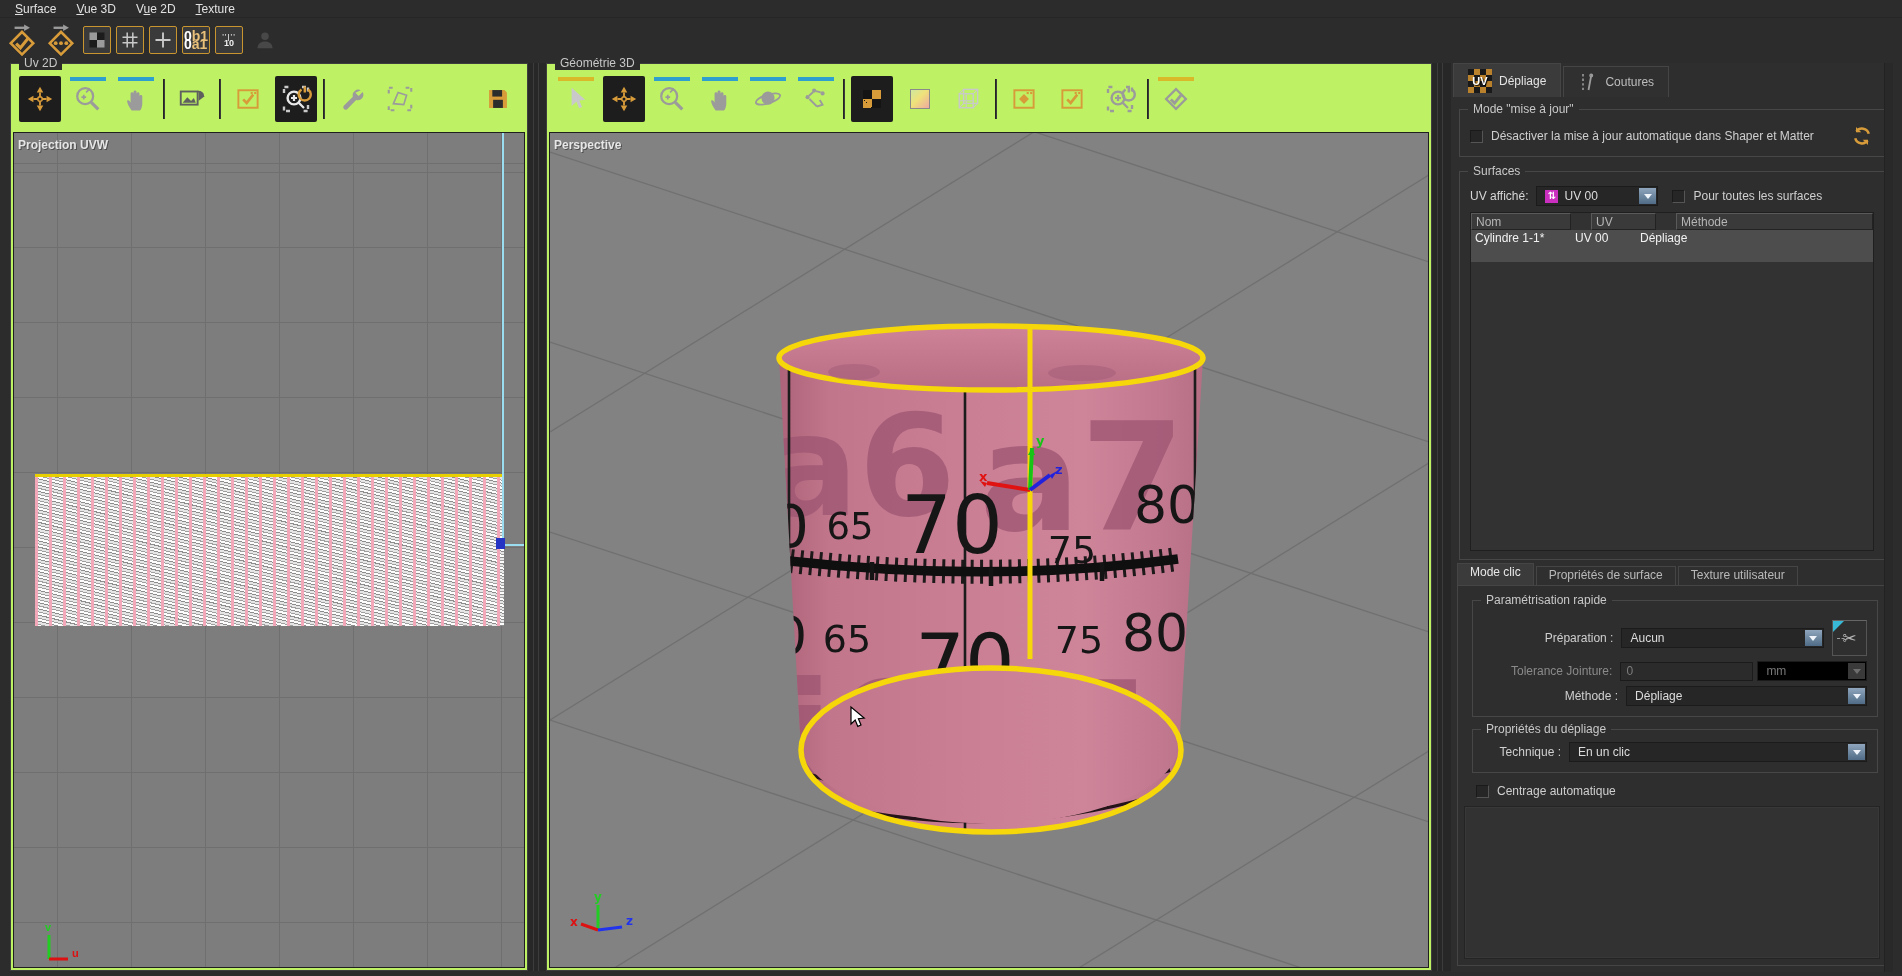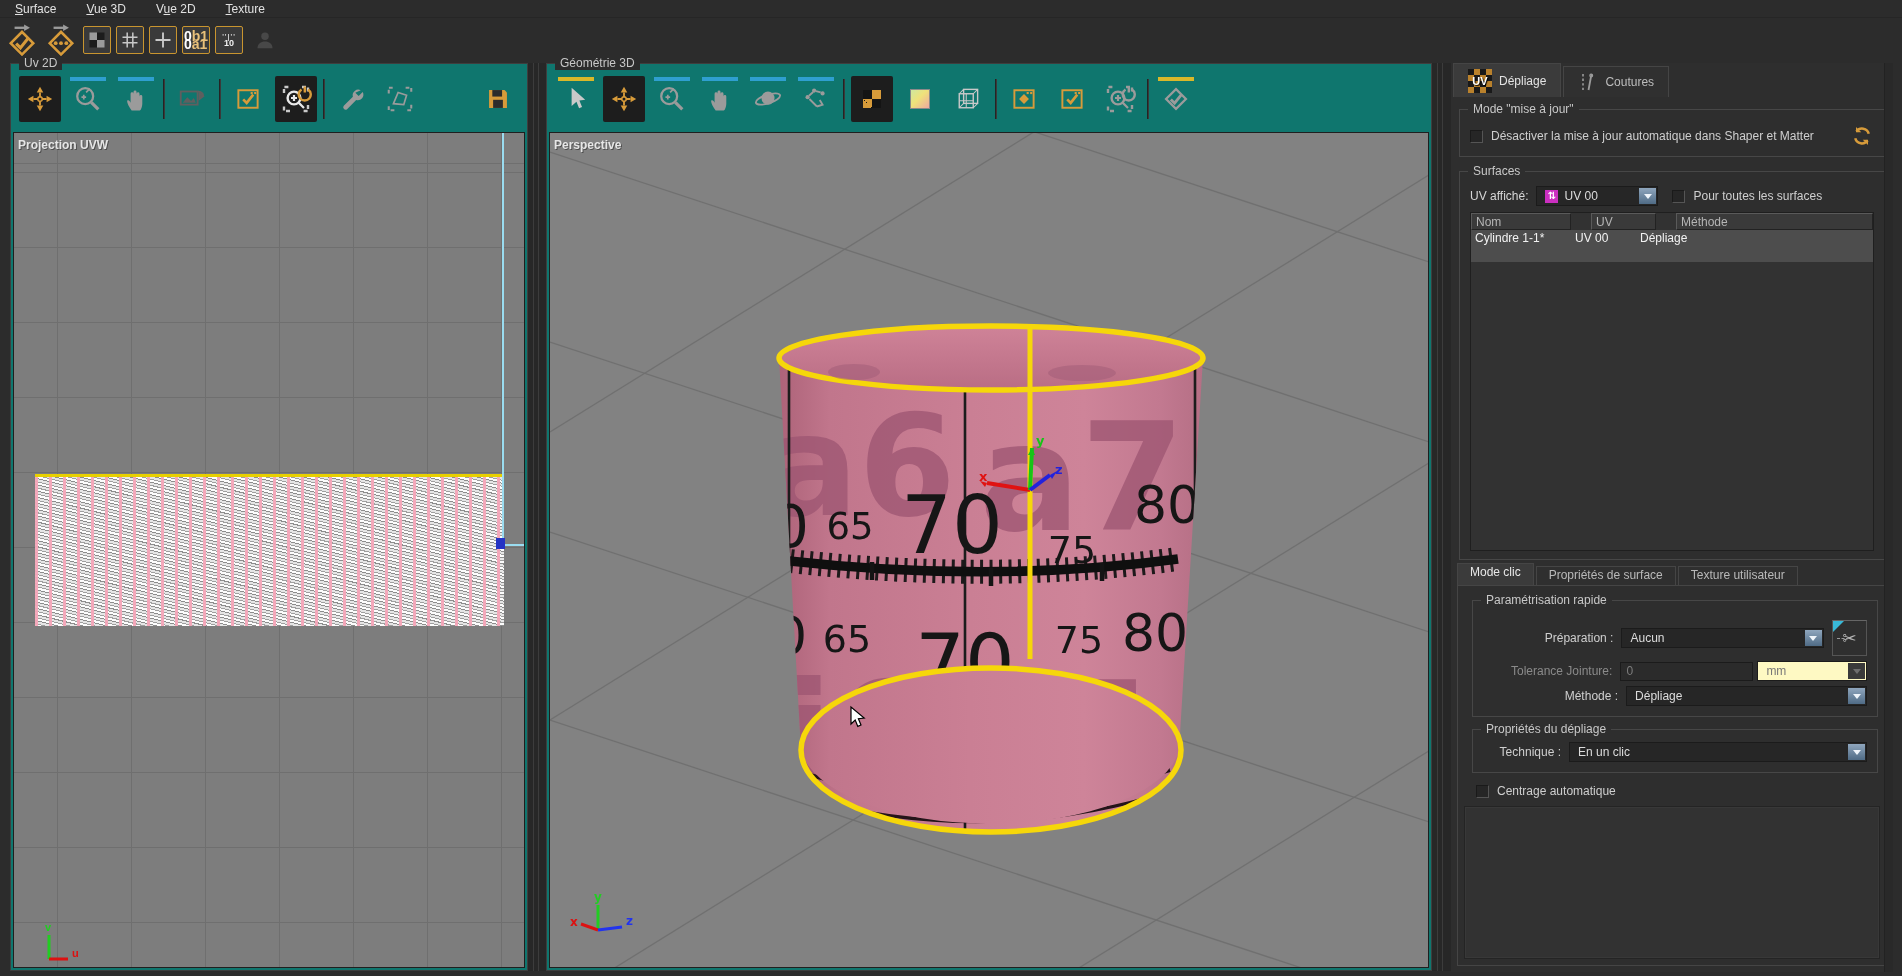--- a/index.html
+++ b/index.html
@@ -3,37 +3,37 @@
 <meta charset="utf-8">
 <style>
   * { margin:0; padding:0; box-sizing:border-box; }
   html,body { background:#222; }
   #app {
     position:relative; width:1902px; height:976px; overflow:hidden;
     background:#2c2c2c; color:#d6d6d6;
     font-family:"Liberation Sans","DejaVu Sans",sans-serif; font-size:12px;
   }
   
-  #menubar { position:absolute; left:0; top:0; right:0; height:18px; display:flex; align-items:center; padding-left:6px; gap:12px; background:#2c2c2c; border-bottom:1px solid #262626;}
+  #menubar { position:absolute; left:0; top:0; right:0; height:18px; display:flex; align-items:center; padding-left:6px; gap:2px; background:#2c2c2c; border-bottom:1px solid #262626;}
   .mi { padding:1px 9px; color:#e2e2e2; cursor:default; }
   .mi u { text-decoration:underline; }
   
   #maintoolbar { position:absolute; left:0; top:19px; right:0; height:42px; display:flex; align-items:center; padding-left:5px; gap:5px; }
   .tbtn { width:34px; height:34px; display:flex; align-items:center; justify-content:center; }
   .tbtn.boxed { width:28px; height:28px; border:1px solid #c9952f; background:#3a3a3a; border-radius:2px;}
   .tbtn.disabled { opacity:.55; }
   .ic { display:block; }
   .c-orange { color:#d79b3a; } .c-gray { color:#9b9b9b; } .c-light { color:#c9c9c9; }
   .c-dim { color:#5f5f5f; } .c-white { color:#e8e8e8; }
   .binlab { font-size:14px; line-height:8px; font-weight:bold; color:#e8c07a; text-align:left; }
   .binlab b { color:#fff; font-weight:bold; }
   .ruler10 { font-size:9px; line-height:7px; font-weight:bold; color:#f0f0f0; text-align:center; }
   .ruler10 .dash { display:block; font-size:7px; letter-spacing:1px; color:#d9d9d9; }
   
-  .panel { position:absolute; top:63px; bottom:5px; border:1px solid #3e3e3e; background:#0f766e; }
+  .panel { position:absolute; top:63px; bottom:5px; border:1px solid #3e3e3e; background:#bef264; }
   .legend { position:absolute; top:-8px; left:8px; background:#2c2c2c; padding:0 5px; color:#c8c8c8; }
   .ptoolbar { position:absolute; left:2px; right:2px; top:4px; height:62px; display:flex; align-items:center; padding:0 6px; gap:6px; }
   .pbtn { position:relative; width:42px; height:46px; display:flex; align-items:center; justify-content:center; border-radius:2px; }
   .pbtn.sel { background:#1d1d1d; }
   .pbtn.ul-blue::before, .pbtn.ul-yellow::before { content:""; position:absolute; left:3px; right:3px; top:1px; height:4px; }
   .pbtn.ul-blue::before { background:#2f9fd0; }
   .pbtn.ul-yellow::before { background:#d9b82a; }
   .vsep { width:2px; height:40px; background:#242424; border-right:1px solid #3a3a3a; }
   .spacer { flex:1; }
   .grad-sq { width:20px; height:20px; border:1px solid #8a8a8a; background:linear-gradient(135deg,#cfe8a0 0%,#efe27a 45%,#efa9a0 100%); }
@@ -77,21 +77,21 @@
   .uvicon span { color:#fff; font-weight:bold; font-size:11px; text-shadow:1px 1px 1px #000; }
   .groupbox { position:relative; border:1px solid #474747; margin:10px 8px 4px 8px; padding:14px 10px 8px 10px; }
   .groupbox > .legend { background:#2e2e2e; }
   .row { display:flex; align-items:center; }
   .cb { width:13px; height:13px; background:#262626; border:1px solid #555; border-top-color:#1a1a1a; border-left-color:#1a1a1a; flex:0 0 auto; }
   .cb-label { margin-left:8px; color:#cfcfcf; }
   
   .select { position:relative; height:20px; background:#262626; border:1px solid #1b1b1b; color:#dcdcdc; display:flex; align-items:center; padding:0 22px 0 8px; }
   .select .arrow { position:absolute; right:1px; top:1px; bottom:1px; width:17px; background:linear-gradient(#8fa6bd,#4f6b85); display:flex; align-items:center; justify-content:center; }
   .select .arrow::after { content:""; width:0; height:0; border:4px solid transparent; border-top:5px solid #eef4fa; margin-top:4px; }
-  .select.disabled { background:#fef9c3; color:#787878; }
+  .select.disabled { background:#000000; color:#787878; }
   .select.disabled .arrow { background:#3a3a3a; }
   .select.disabled .arrow::after { border-top-color:#6e6e6e; }
   .uvdd-ic { width:13px; height:13px; margin-right:6px; background:#cb2fc0; display:flex; align-items:center; justify-content:center; color:#fff; font-size:10px; line-height:10px; font-weight:bold; }
   
   #surfacetable { margin-top:6px; border:1px solid #1f1f1f; background:#323232; flex:1; display:flex; flex-direction:column; }
   .thead { display:flex;gap:20px; }
   .th { background:#3a3a3a; color:#b5b5b5; border:1px solid; border-color:#5a5a5a #222 #222 #5a5a5a; padding:1px 4px; height:17px; }
   .th1 { width:100px; } .th2 { width:65px; } .th3 { flex:1; }
   .trow { display:flex; background:#4d4d4d; color:#f2f2f2; }
   .td { padding:1px 4px; height:32px; }

